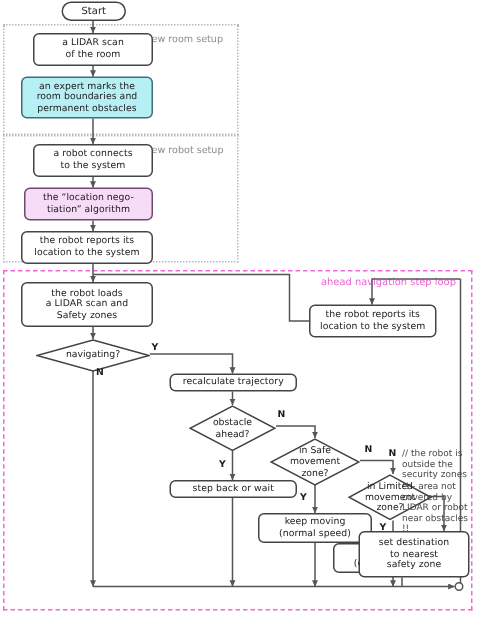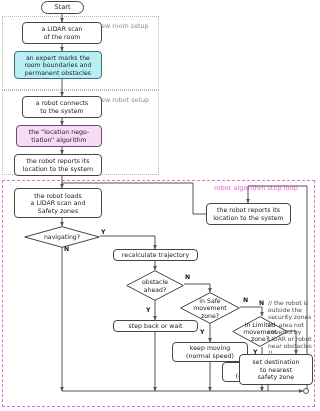--- a/index.html
+++ b/index.html
@@ -120,21 +120,21 @@
 
 <div id="canvas">
 
   <div class="group" style="left:2px; top:16px; width:157px; height:74px;"></div>
   <span class="group-label" style="left:97px; top:22px;">new room setup</span>
 
   <div class="group" style="left:2px; top:90px; width:157px; height:85px;"></div>
   <span class="group-label" style="left:97px; top:96px;">new robot setup</span>
 
   <div class="loop-group" style="left:2px; top:180px; width:313px; height:227px;"></div>
-  <span class="loop-label" style="left:214px; top:184px;">robot algorithm step loop</span>
+  <span class="loop-label" style="left:214px; top:184px;">ahead navigation step loop</span>
 
   <svg id="edges" viewBox="0 0 317 411" xmlns="http://www.w3.org/2000/svg">
     <defs>
       <marker id="arr" markerWidth="5" markerHeight="5" refX="4.2" refY="2" orient="auto" markerUnits="strokeWidth">
         <path d="M0,0 L4.4,2 L0,4 z" fill="#555555"></path>
       </marker>
     </defs>
     <g stroke="#555555" stroke-width="1" fill="none">
 
       <path d="M62,14 L62,22" marker-end="url(#arr)"></path>

